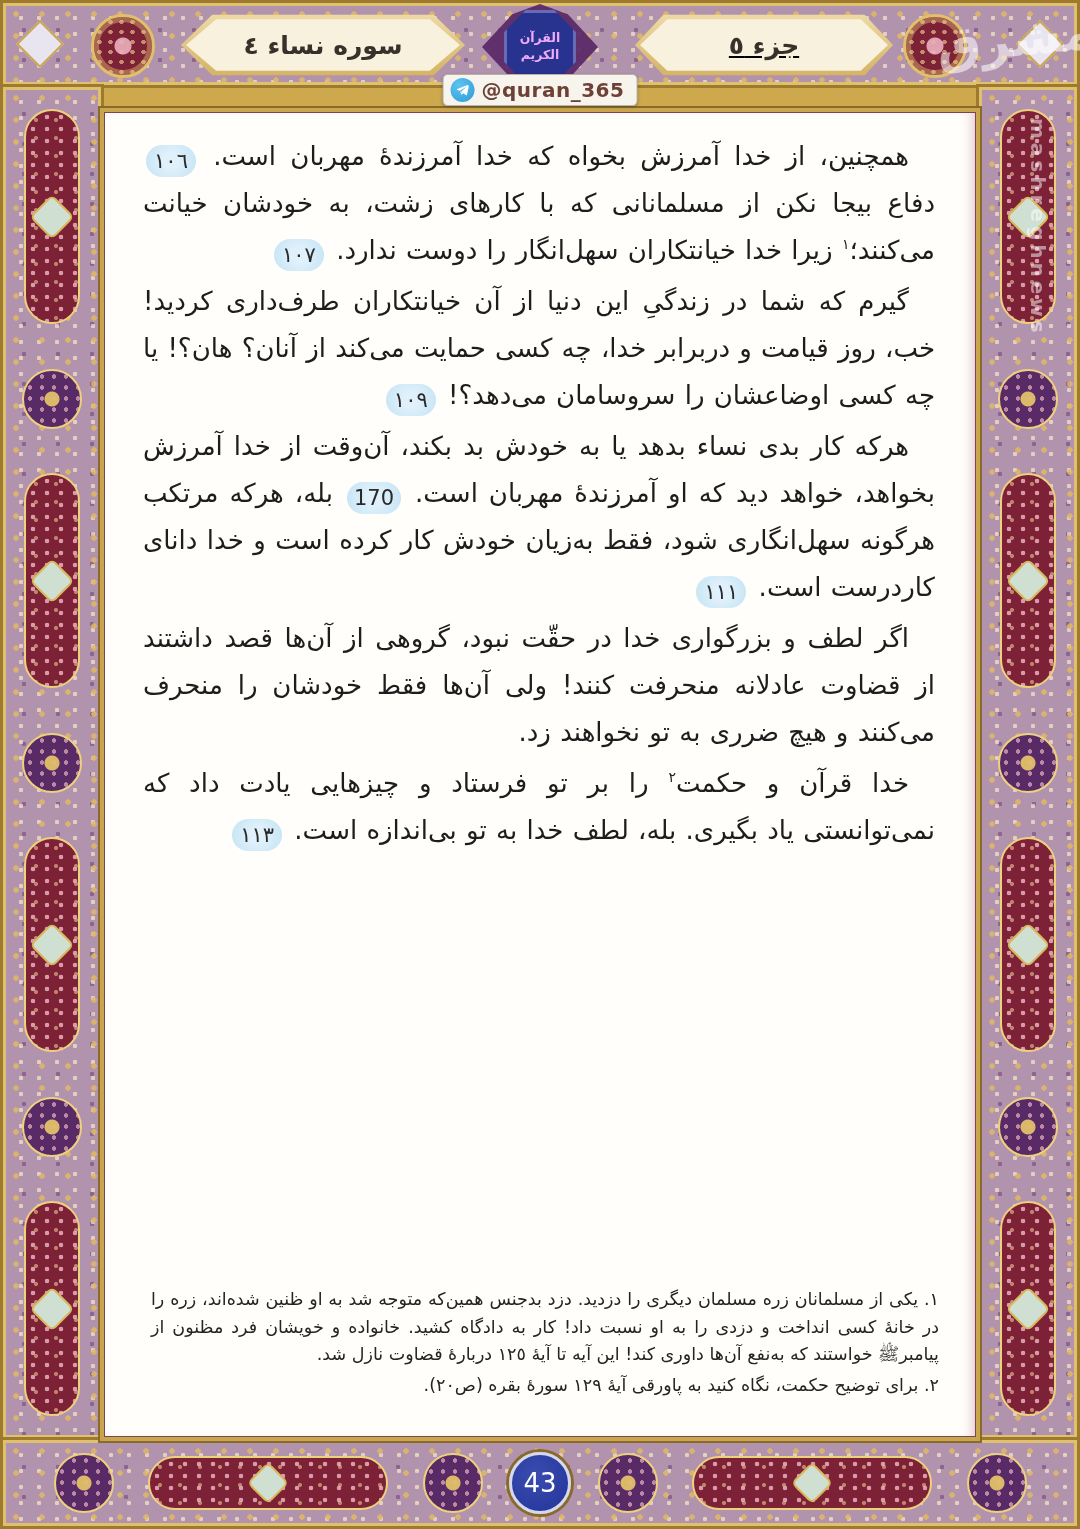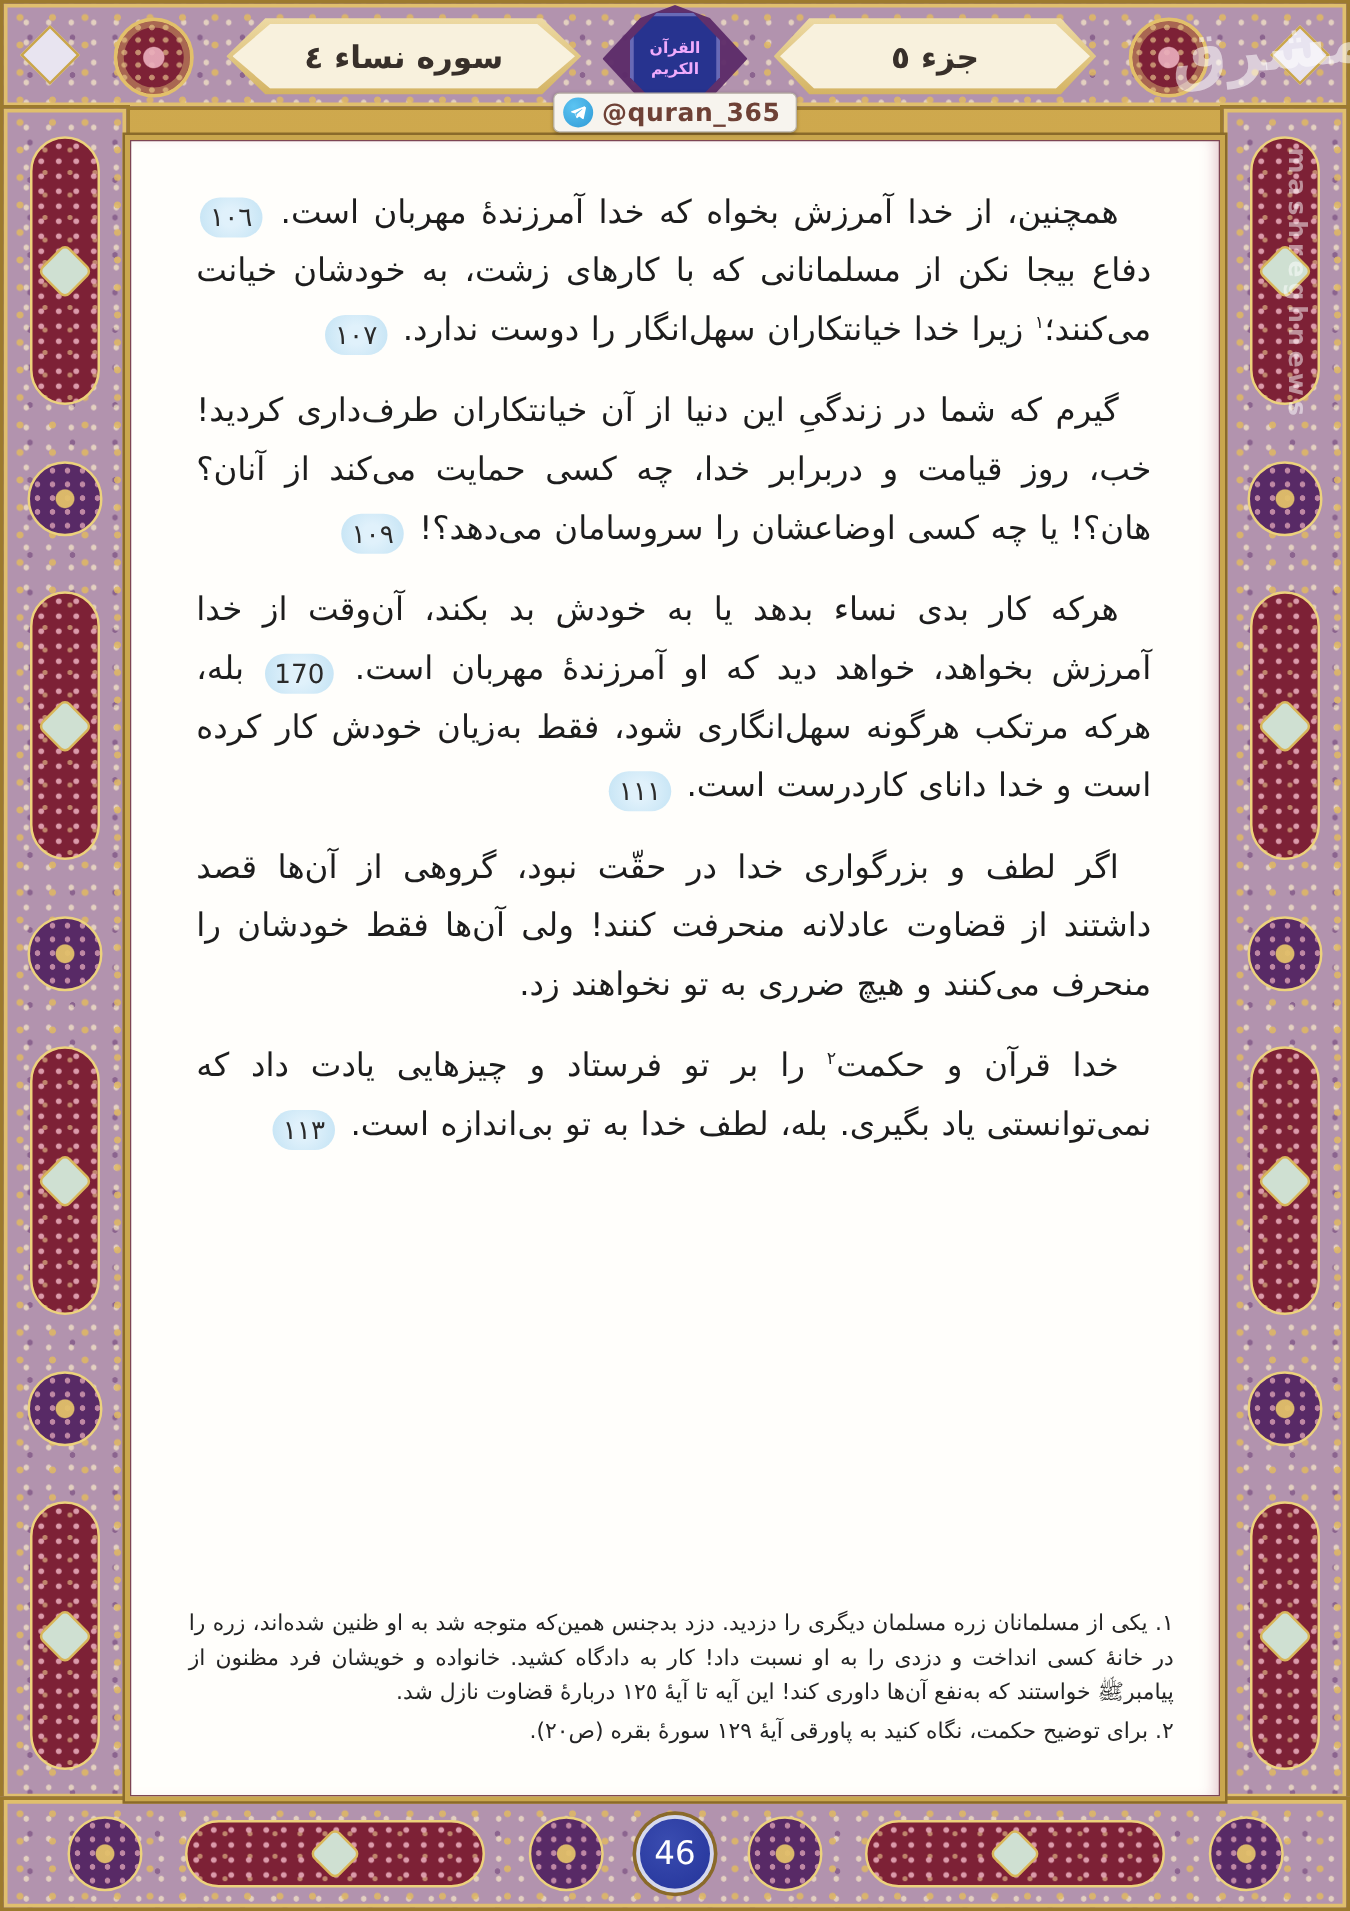--- a/index.html
+++ b/index.html
@@ -95,21 +95,21 @@
   }
   .ros-l { left:88px; } .ros-r { right:110px; }
 
   .cart-h {
     position:absolute; top:9px; height:66px;
     clip-path:polygon(0 50%, 11% 4%, 89% 4%, 100% 50%, 89% 96%, 11% 96%);
     background:linear-gradient(#eedba6,#d3b261);
     display:flex; align-items:center; justify-content:center;
   }
   .cart-surah { left:178px; width:284px; }
-  .cart-juz   { right:200px; width:258px; }
+  .cart-juz   { right:184px; width:258px;text-decoration:underline; }
   .cart-h-inner {
     clip-path:polygon(0 50%, 11% 4%, 89% 4%, 100% 50%, 89% 96%, 11% 96%);
     background:#f8f1dd; width:calc(100% - 10px); height:calc(100% - 10px);
     display:flex; align-items:center; justify-content:center;
     font-size:25px; font-weight:bold; color:#38302a;
   }
 
   .emblem {
     position:absolute; left:50%; top:1px; transform:translateX(-50%);
     width:116px; height:86px; display:flex; align-items:center; justify-content:center;
@@ -153,21 +153,21 @@
     position:absolute; left:104px; right:104px; top:112px; bottom:92px; z-index:3;
     background:#fffefb;
     border:1px solid #7d4553;
     box-shadow:
       0 0 0 4px #c9a64d,
       0 0 0 6px #8a6a2a,
       inset -9px 0 12px -7px rgba(190,120,140,.45);
   }
   .text-body { position:absolute; top:16px; right:36px; left:34px; }
   .para {
-    margin:18px; font-size:26px; line-height:47px; color:#1d1d1d;
+    margin:4px; font-size:26px; line-height:47px; color:#1d1d1d;
     text-align:justify; text-indent:26px; word-spacing:1px;
   }
   .verse-num {
     display:inline-block; min-width:36px; padding:0 7px; height:32px; line-height:32px;
     border-radius:17px; text-align:center; text-indent:0;
     background:radial-gradient(circle, #e0f1fb 25%, #c3e3f4 100%);
     font-size:21px; color:#2a2a2a; margin:0 3px; vertical-align:-3px;
   }
   .fn-mark { font-size:14px; line-height:0; }
   .footnotes { position:absolute; bottom:34px; right:36px; left:34px;margin-left:12px; }
@@ -239,21 +239,21 @@
   <div class="cart-v"></div>
   <div class="med-c"></div>
   <div class="cart-v"></div>
 </div>
 
 <div class="band band-bottom">
   <div class="med-c"></div>
   <div class="cart-hd"></div>
   <div class="med-c"></div>
   <div class="page-num-circle">
-    <span>46</span>
+    <span>43</span>
   </div>
   <div class="med-c"></div>
   <div class="cart-hd"></div>
   <div class="med-c"></div>
 </div>
 
 <div class="tg-badge">
   <span class="tg-icon">
     <svg viewBox="0 0 24 24">
         <path fill="#ffffff" d="M21.6 3.2 2.9 10.4c-1.1.44-1.05 1.12.05 1.46l4.6 1.44 2 5.9c.26.72.77.84 1.3.4l2.5-2.1 4.7 3.4c.8.44 1.4.2 1.6-.77l3-14.1c.26-1.2-.45-1.74-1.65-1.63zM8 13l9.2-5.8c.46-.3.9-.14.55.2L10 14.5l-.3 3.1L8 13z"></path>

